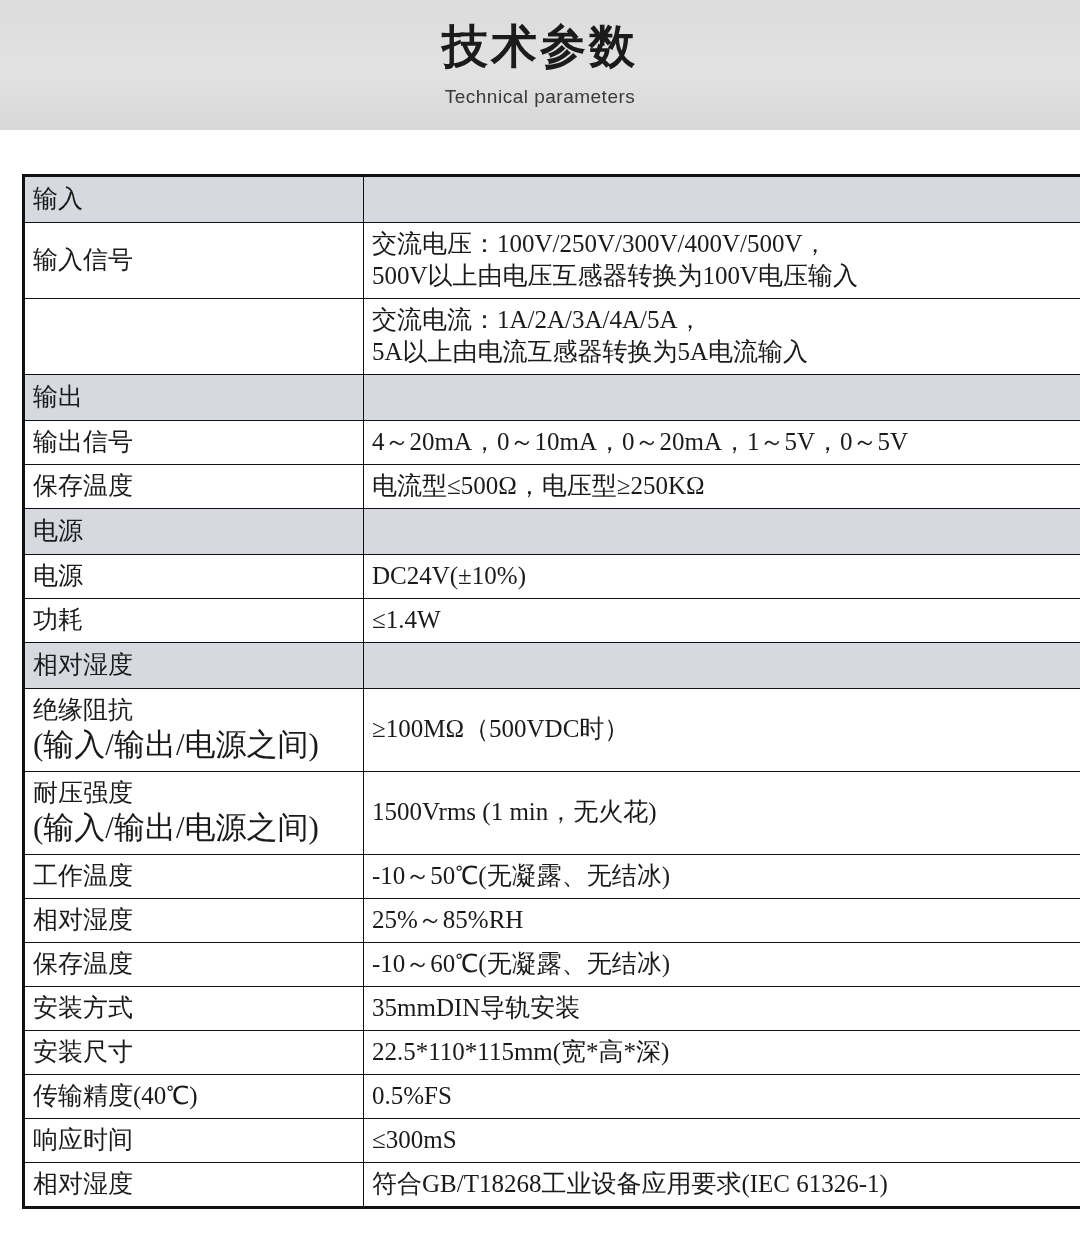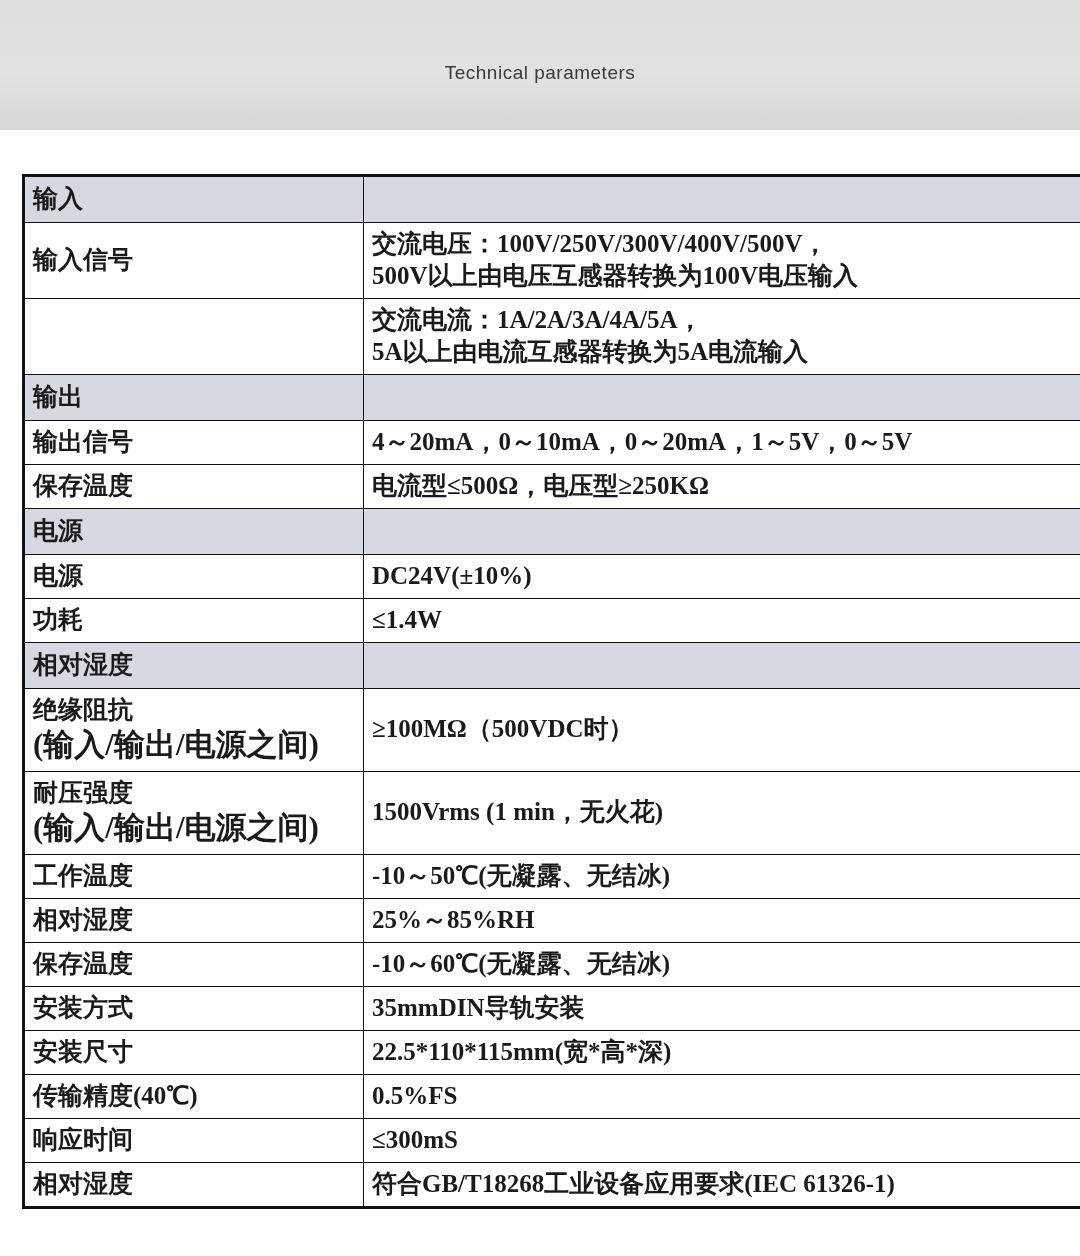--- a/index.html
+++ b/index.html
@@ -35,21 +35,20 @@
   .header-subtitle {
     font-family: "Liberation Sans", sans-serif;
     font-size: 19px;
     color: #3a3a3a;
     letter-spacing: 0.5px;
     margin-top: 16px;
   }
   .table-wrap {
     padding: 44px 22px 17px 22px;
     box-sizing: border-box;
-    font-weight: bold;
   }
   table.spec {
     width: 1036px;
     border-collapse: collapse;
     table-layout: fixed;
     border: 3px solid #111111;
   }
   table.spec td {
     border: 1px solid #111111;
     font-size: 25px;
@@ -76,20 +75,21 @@
     line-height: 1.25;
   }
   .val-line {
     display: block;
   }
 </style>
 </head>
 <body>
 
 <div class="header">
+  <div class="header-title">技术参数</div>
   <div class="header-subtitle">Technical parameters</div>
 </div>
 
 <div class="table-wrap">
   <table class="spec">
     <tbody>
         <tr class="section">
           <td class="label">输入</td>
           <td class="value"></td>
         </tr>

